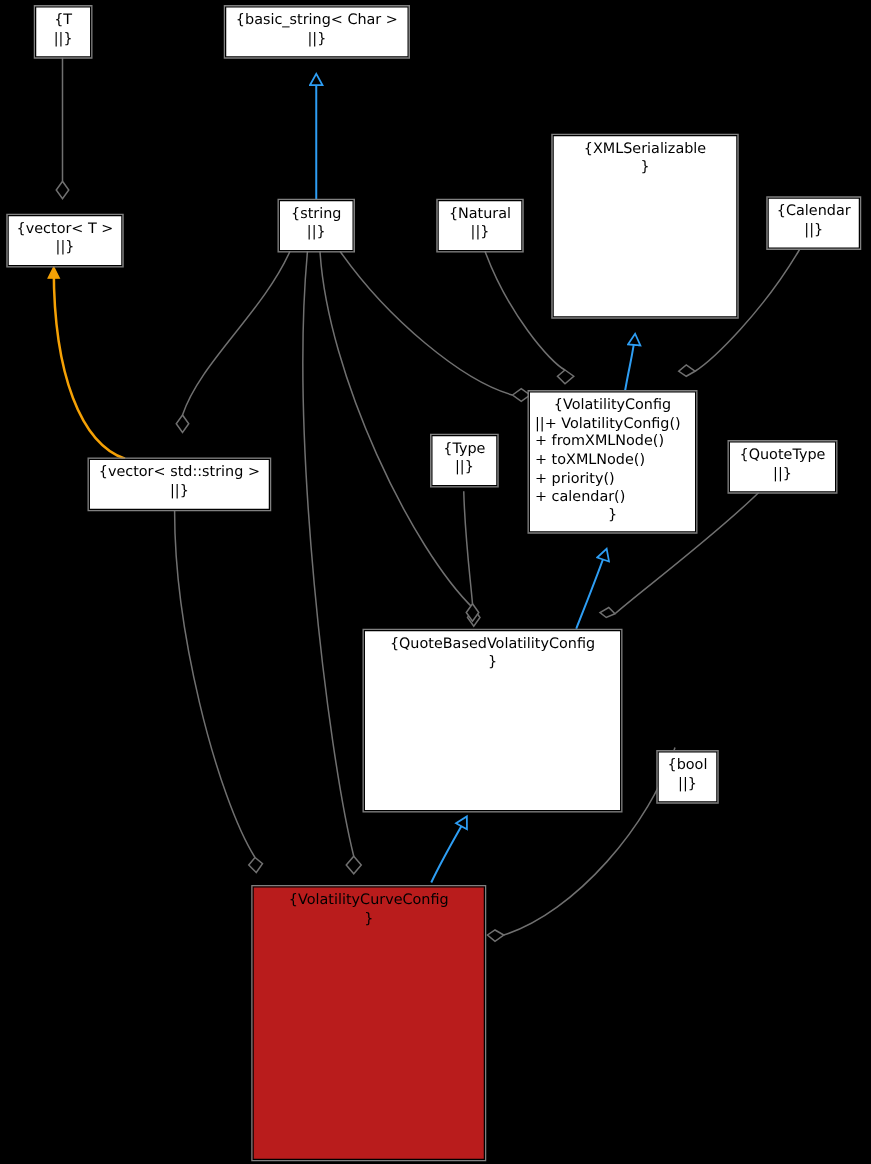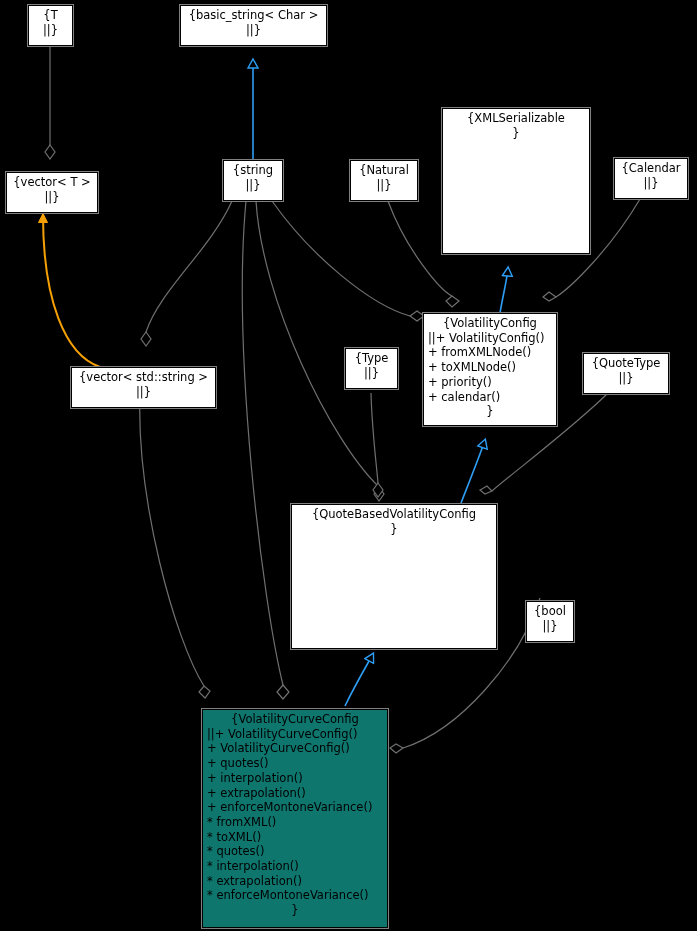--- a/index.html
+++ b/index.html
@@ -30,21 +30,21 @@
     border: 1px solid #000000;
     outline: 1px solid #808080;
     color: #000000;
     font-size: 11.5px;
     line-height: 14.7px;
     text-align: center;
     z-index: 5;
     padding: 2px 4px 3px 4px;
   }
   .node.highlight {
-    background: #0f766e;
+    background: #b91c1c;
   }
   .node .title {
     white-space: pre;
   }
   .node .members {
     text-align: left;
     white-space: pre;
   }
   .node .closer {
     text-align: center;
@@ -207,28 +207,16 @@
     <div class="closer">}</div>
   </div>
 
   <div class="node" style="left:526px; top:557px; width:48px; height:41px;margin-top:44px;">
     <div class="title">{bool</div>
     <div class="closer">||}</div>
   </div>
 
   <div class="node highlight" style="left:202px; top:709px; width:186px; height:219px;">
     <div class="title">{VolatilityCurveConfig</div>
-    <div class="members">||+ VolatilityCurveConfig()
-+ VolatilityCurveConfig()
-+ quotes()
-+ interpolation()
-+ extrapolation()
-+ enforceMontoneVariance()
-* fromXML()
-* toXML()
-* quotes()
-* interpolation()
-* extrapolation()
-* enforceMontoneVariance()</div>
     <div class="closer">}</div>
   </div>
 
 </div>
 
 </body></html>

